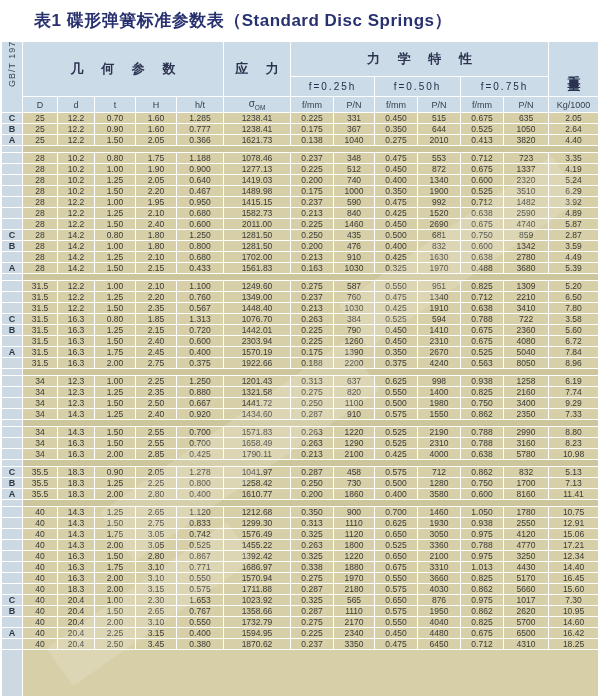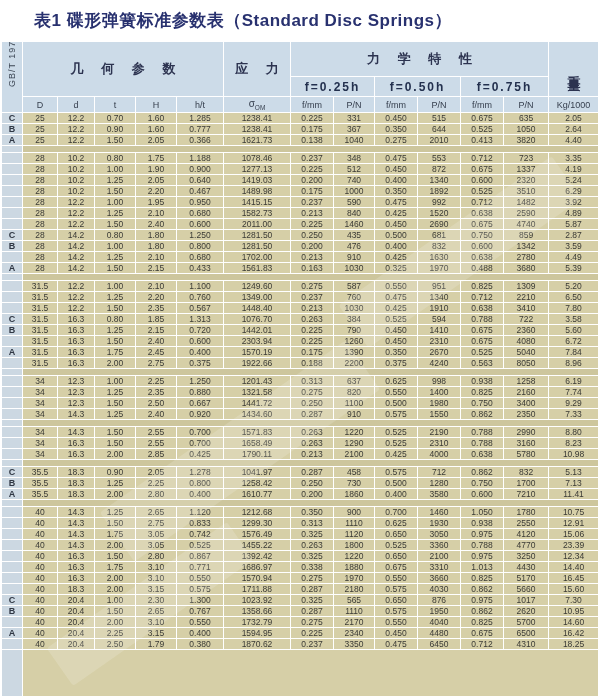--- a/index.html
+++ b/index.html
@@ -7,21 +7,21 @@
   #page{position:relative;width:600px;height:540px;}
   
   .title-bar{height:41px;display:flex;align-items:center;padding-left:34px;box-sizing:border-box;}
   .title-text{font-size:17px;font-weight:bold;color:#28316f;letter-spacing:0.5px;}
   
   .tbl-wrap{position:relative;padding:0 1px;}
   table{border-collapse:separate;border-spacing:1px;table-layout:fixed;width:598px;height:656px;}
   td,th{padding:0;margin:0;overflow:hidden;white-space:nowrap;font-weight:normal;}
   .hd{background:#ccdbe8;color:#2c3350;text-align:center;vertical-align:middle;}
   .hd-cn{font-size:13px;font-weight:bold;letter-spacing:7px;text-indent:7px;}
-  .hd-defl{font-size:12px;font-weight:bold;letter-spacing:2px;height:19px;color:#23304e;}
+  .hd-defl{font-size:10px;font-weight:normal;letter-spacing:2px;height:19px;color:#23304e;}
   .hd-col{font-size:9px;height:15px;color:#37404f;}
   .gbt-cell{background:#ccdbe8;vertical-align:middle;}
   .gbt-inner{transform:rotate(-90deg);font-size:9px;letter-spacing:1px;color:#3c4654;white-space:nowrap;width:20px;}
   .weight-v{writing-mode:vertical-rl;text-orientation:upright;font-size:13px;font-weight:bold;
     letter-spacing:5px;text-indent:0;display:inline-block;line-height:20px;color:#2c3350;}
   .sigma{font-size:10px;color:#37404f;}
   .sigma sub{font-size:6.5px;}
   .dcell{background:#d6cfa7;font-size:8.5px;color:#3a3a35;text-align:center;height:10px;line-height:10px;}
   .lcol{background:#ccd8e2;font-size:9px;color:#2f3744;text-align:center;font-weight:bold;height:10px;line-height:10px;}
   .gap-d{background:#cdc69d;height:6px;}
@@ -204,21 +204,21 @@
             <td class="lcol"></td>
             <td class="dcell">28</td>
             <td class="dcell">10.2</td>
             <td class="dcell">1.50</td>
             <td class="dcell">2.20</td>
             <td class="dcell">0.467</td>
             <td class="dcell">1489.98</td>
             <td class="dcell">0.175</td>
             <td class="dcell">1000</td>
             <td class="dcell">0.350</td>
-            <td class="dcell">1892</td>
+            <td class="dcell">1900</td>
             <td class="dcell">0.525</td>
             <td class="dcell">3510</td>
             <td class="dcell">6.29</td>
           </tr>
           <tr>
             <td class="lcol"></td>
             <td class="dcell">28</td>
             <td class="dcell">12.2</td>
             <td class="dcell">1.00</td>
             <td class="dcell">1.95</td>
@@ -622,21 +622,21 @@
             <td class="dcell">18.3</td>
             <td class="dcell">2.00</td>
             <td class="dcell">2.80</td>
             <td class="dcell">0.400</td>
             <td class="dcell">1610.77</td>
             <td class="dcell">0.200</td>
             <td class="dcell">1860</td>
             <td class="dcell">0.400</td>
             <td class="dcell">3580</td>
             <td class="dcell">0.600</td>
-            <td class="dcell">7210</td>
+            <td class="dcell">8160</td>
             <td class="dcell">11.41</td>
           </tr>
           <tr>
             <td class="gap-l"></td>
             <td colspan="13" class="gap-d"></td>
           </tr>
           <tr>
             <td class="lcol"></td>
             <td class="dcell">40</td>
             <td class="dcell">14.3</td>
@@ -691,21 +691,21 @@
             <td class="dcell">2.00</td>
             <td class="dcell">3.05</td>
             <td class="dcell">0.525</td>
             <td class="dcell">1455.22</td>
             <td class="dcell">0.263</td>
             <td class="dcell">1800</td>
             <td class="dcell">0.525</td>
             <td class="dcell">3360</td>
             <td class="dcell">0.788</td>
             <td class="dcell">4770</td>
-            <td class="dcell">23.39</td>
+            <td class="dcell">17.21</td>
           </tr>
           <tr>
             <td class="lcol"></td>
             <td class="dcell">40</td>
             <td class="dcell">16.3</td>
             <td class="dcell">1.50</td>
             <td class="dcell">2.80</td>
             <td class="dcell">0.867</td>
             <td class="dcell">1392.42</td>
             <td class="dcell">0.325</td>
@@ -763,21 +763,21 @@
             <td class="dcell">0.862</td>
             <td class="dcell">5660</td>
             <td class="dcell">15.60</td>
           </tr>
           <tr>
             <td class="lcol">C</td>
             <td class="dcell">40</td>
             <td class="dcell">20.4</td>
             <td class="dcell">1.00</td>
             <td class="dcell">2.30</td>
-            <td class="dcell">1.300</td>
+            <td class="dcell">1.653</td>
             <td class="dcell">1023.92</td>
             <td class="dcell">0.325</td>
             <td class="dcell">565</td>
             <td class="dcell">0.650</td>
             <td class="dcell">876</td>
             <td class="dcell">0.975</td>
             <td class="dcell">1017</td>
             <td class="dcell">7.30</td>
           </tr>
           <tr>
@@ -826,21 +826,21 @@
             <td class="dcell">4480</td>
             <td class="dcell">0.675</td>
             <td class="dcell">6500</td>
             <td class="dcell">16.42</td>
           </tr>
           <tr>
             <td class="lcol"></td>
             <td class="dcell">40</td>
             <td class="dcell">20.4</td>
             <td class="dcell">2.50</td>
-            <td class="dcell">1.79</td>
+            <td class="dcell">3.45</td>
             <td class="dcell">0.380</td>
             <td class="dcell">1870.62</td>
             <td class="dcell">0.237</td>
             <td class="dcell">3350</td>
             <td class="dcell">0.475</td>
             <td class="dcell">6450</td>
             <td class="dcell">0.712</td>
             <td class="dcell">4310</td>
             <td class="dcell">18.25</td>
           </tr>

